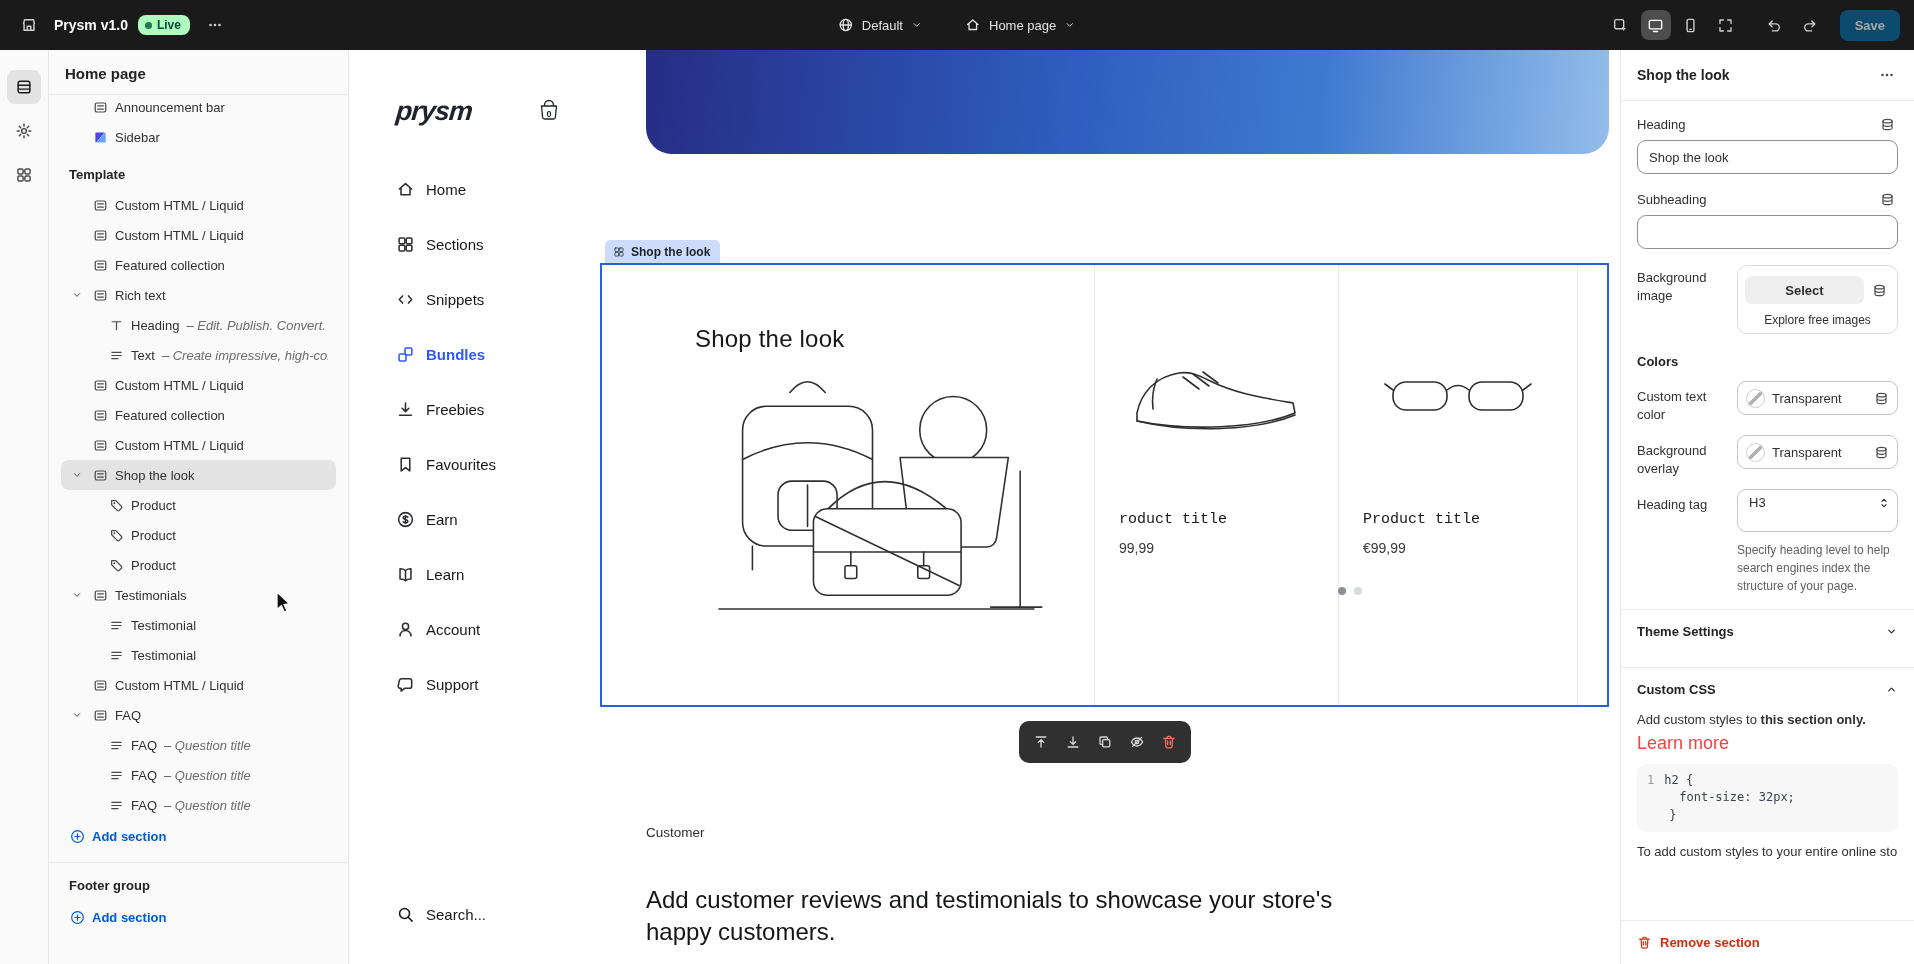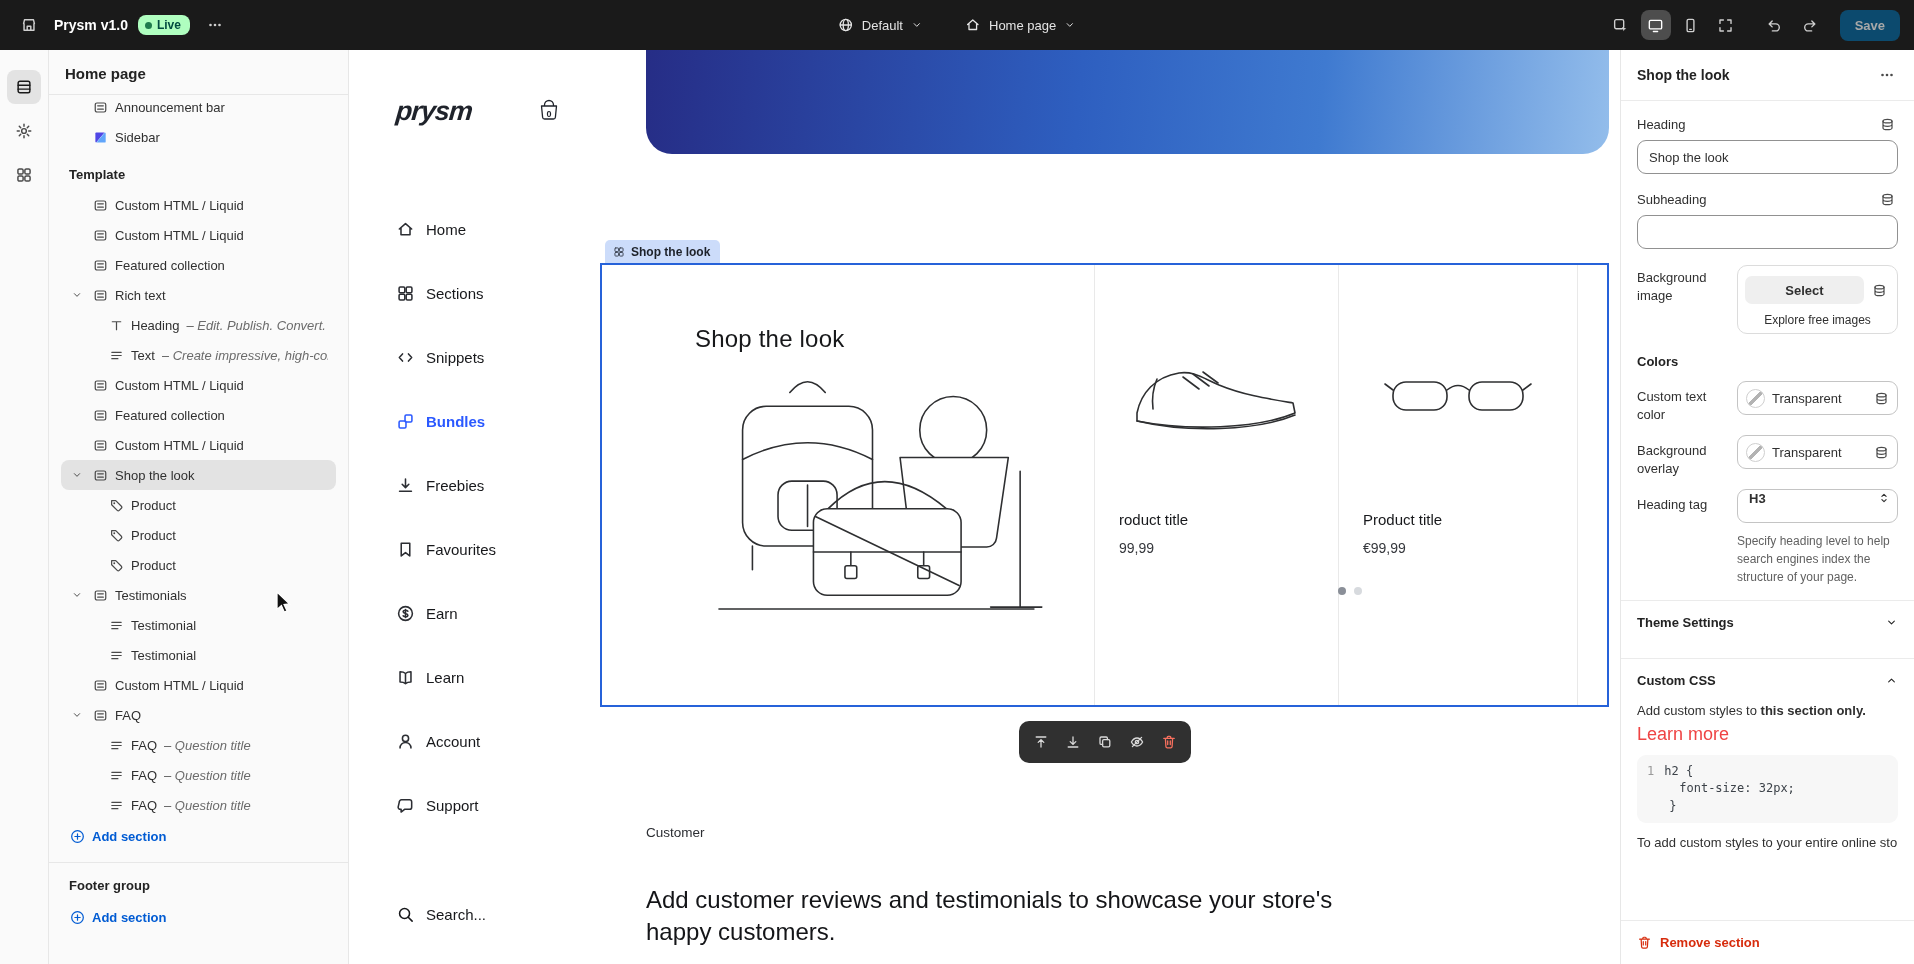--- a/index.html
+++ b/index.html
@@ -48,39 +48,39 @@
 
 
 .canvas { flex:1; background:#fff; position:relative; overflow:hidden; }
 .site { display:flex; height:100%; }
 .site-side { width:214px; flex:none; padding:44px 0 40px 47px; display:flex; flex-direction:column; }
 .logo-row { display:flex; align-items:center; justify-content:space-between; height:34px; }
 .logo { font-size:27px; font-weight:800; font-style:italic; letter-spacing:-1px; color:#1f232b; transform:skewX(-5deg); cursor:pointer; }
 .cart-btn { position:relative; width:26px; height:26px; color:#1f232b; cursor:pointer; }
 .cart-count { position:absolute; top:11px; left:0; width:24px; text-align:center; font-size:9px; font-weight:700; color:#1f232b; }
 .site-nav { margin-top:49px; }
-.nav-item { display:flex; gap:11px; align-items:center; height:24px; margin-bottom:31px; font-size:15px; color:#17181b; cursor:pointer;margin-top:40px; }
+.nav-item { display:flex; gap:11px; align-items:center; height:24px; margin-bottom:31px; font-size:15px; color:#17181b; cursor:pointer; }
 .nav-item .nicon { color:#2c2e33; }
 .nav-item.active { color:#2b59ff; font-weight:600; }
 .nav-item.active .nicon { color:#2b59ff; }
 .search-row { margin-top:auto; display:flex; gap:11px; align-items:center; font-size:15px; color:#17181b; cursor:pointer; }
 .site-main { flex:1; padding:0 57px 0 83px; position:relative; }
 .hero { height:104px; border-radius:0 0 26px 26px; background:linear-gradient(95deg,#262d86 0%,#2e5fc0 45%,#3f7ad0 70%,#93bdeb 100%); cursor:pointer; }
 
 .section-wrap { position:relative; margin:109px 0 0 -46px; width:1009px; }
 .chip { position:absolute; top:-23px; left:5px; height:23px; display:flex; align-items:center; gap:6px; background:#ccdcfa; border-radius:5px 5px 0 0; padding:0 10px 0 8px; font-size:12px; font-weight:600; color:#1d2129; cursor:pointer; }
 .chip .cicon { width:12px; height:12px; color:#3d4452; }
 .section-box { border:2px solid #2662d9; background:#fff; height:444px; display:flex; position:relative; cursor:pointer; }
 .stl-left { width:492px; flex:none; padding:60px 0 0 93px; }
 .stl-heading { font-size:24px; color:#17181a; letter-spacing:.2px; }
 .stl-illustration { margin-top:10px; }
 .stl-card { width:244px; flex:none; border-left:1px solid #e9e9e9; padding:40px 24px 0; cursor:pointer; }
 .stl-card.last { width:240px; border-right:1px solid #e9e9e9; }
 .card-img { height:180px; display:flex; align-items:center; justify-content:center; }
-.card-title { margin-top:26px; font-size:15px; color:#17181b; }
+.card-title { margin-top:26px; font-size:15px; color:#17181b;font-family:Liberation Mono, monospace; }
 .card-price { margin-top:12px; font-size:14px; color:#35373c; }
 .dots { position:absolute; left:736px; top:322px; display:flex; gap:8px; }
 .dots .d1 { width:8px; height:8px; border-radius:50%; background:#8a8f98; cursor:pointer; }
 .dots .d2 { width:8px; height:8px; border-radius:50%; background:#d7dade; cursor:pointer; }
 .float-toolbar { margin:14px auto 0; width:max-content; background:#303030; border-radius:10px; padding:7px 8px; display:flex; gap:4px; }
 .ftb-btn { width:28px; height:28px; border-radius:6px; display:flex; align-items:center; justify-content:center; color:#d9d9d9; cursor:pointer; }
 .ftb-btn.danger { color:#f8705e; }
 
 .testimonial { margin-top:62px; cursor:pointer; }
 .t-author { font-size:15px; font-weight:700; color:#141518; }
@@ -100,21 +100,21 @@
 .bg-box { flex:1; border:1px solid #dcdcdc; border-radius:10px; padding:10px 7px 6px; }
 .bg-box-top { display:flex; align-items:center; gap:4px; }
 .select-btn { flex:1; height:28px; background:#efefef; border-radius:7px; display:flex; align-items:center; justify-content:center; font-size:13px; font-weight:600; color:#2f2f2f; cursor:pointer; }
 .explore-link { text-align:center; margin-top:9px; font-size:12px; color:#303030; cursor:pointer; }
 .rp-subhead { margin-top:20px; font-size:13px; font-weight:700; color:#232323; }
 .ctl-row { display:flex; margin-top:12px; gap:8px; align-items:flex-start; }
 .ctl-label { width:92px; flex:none; font-size:13px; padding-top:7px; line-height:1.35; }
 .swatch-btn { flex:1; height:34px; border:1px solid #c4c4c4; border-radius:9px; display:flex; align-items:center; gap:7px; padding:0 5px 0 8px; font-size:13px; color:#303030; cursor:pointer; }
 .swatch { width:19px; height:19px; border-radius:50%; border:1px solid #cfcfcf; background:linear-gradient(135deg,#fff 44%,#b3b3b3 44%,#b3b3b3 56%,#fff 56%); flex:none; }
 .swatch-btn .db-btn { margin-left:auto; }
-.select-box { flex:1; height:34px; border:1px solid #c4c4c4; border-radius:9px; display:flex; align-items:center; justify-content:space-between; padding:0 6px 16px 11px; font-size:13px; cursor:pointer;font-weight:bold; }
+.select-box { flex:1; height:43px; border:1px solid #c4c4c4; border-radius:9px; display:flex; align-items:center; justify-content:space-between; padding:0 6px 16px 11px; font-size:13px; cursor:pointer; }
 .help-text { margin:9px 0 0 100px; font-size:12px; line-height:1.5; color:#616161; }
 .rp-div { border-top:1px solid #ebebeb; margin:14px -16px 0; }
 .acc-row { display:flex; align-items:center; justify-content:space-between; padding:14px 0; font-size:13px; font-weight:700; color:#232323; cursor:pointer; }
 .css-note { font-size:13px; line-height:1.45; color:#303030; }
 .css-note b { font-weight:700; }
 .learn-link { margin-top:3px; font-size:18px; color:#ef4444; cursor:pointer; display:inline-block; }
 .code-box { margin-top:10px; background:#f7f7f7; border-radius:9px; padding:8px 10px; display:flex; gap:10px; font-family:"DejaVu Sans Mono", monospace; font-size:12px; color:#3c4249; line-height:1.45; cursor:text; }
 .code-gutter { color:#9a9a9a; }
 .cl2 { padding-left:15px; }
 .cl3 { padding-left:5px; }

